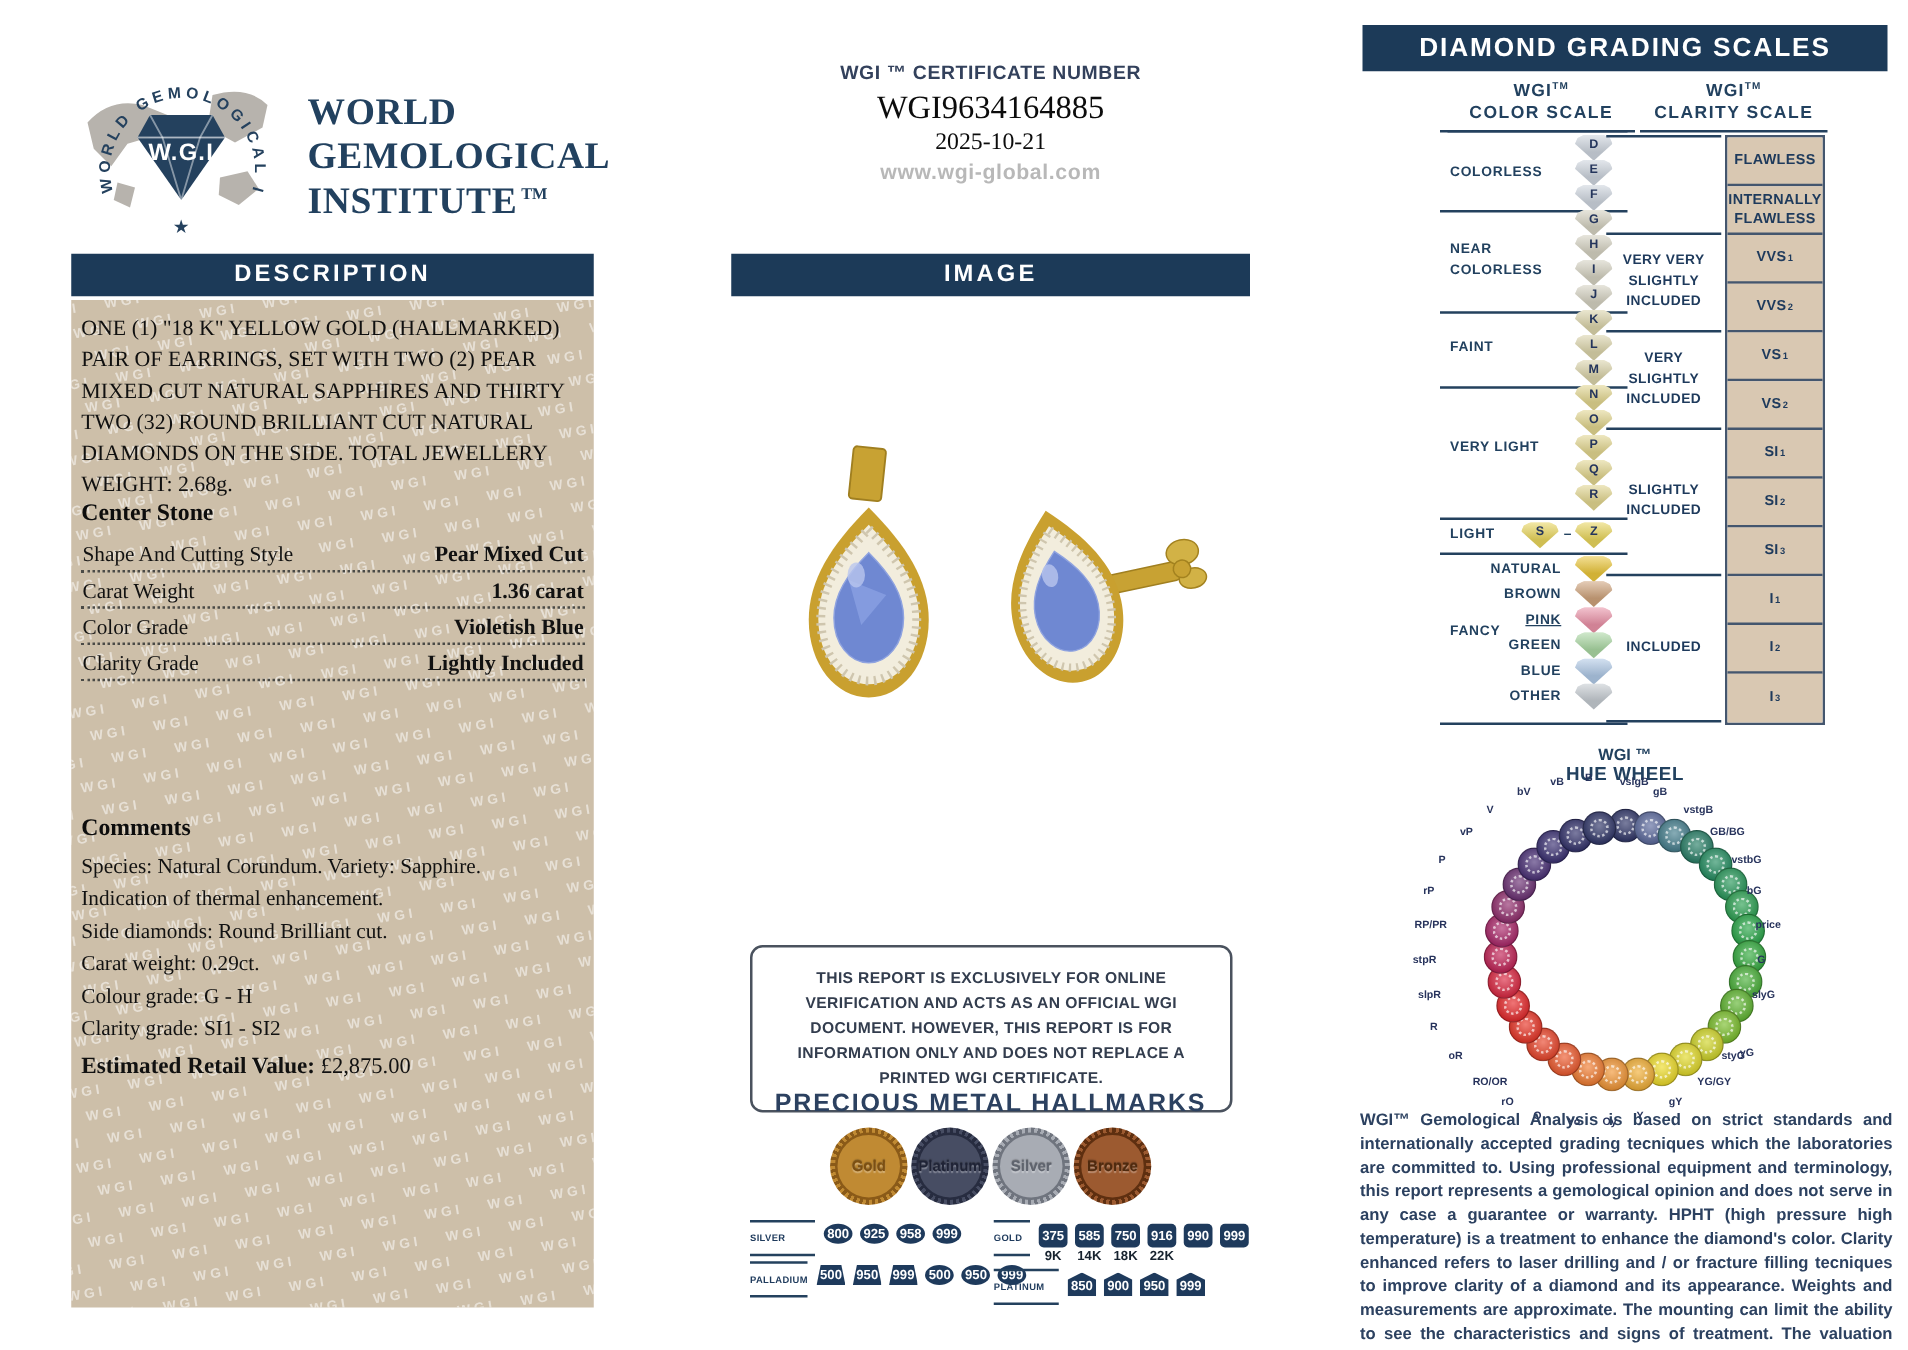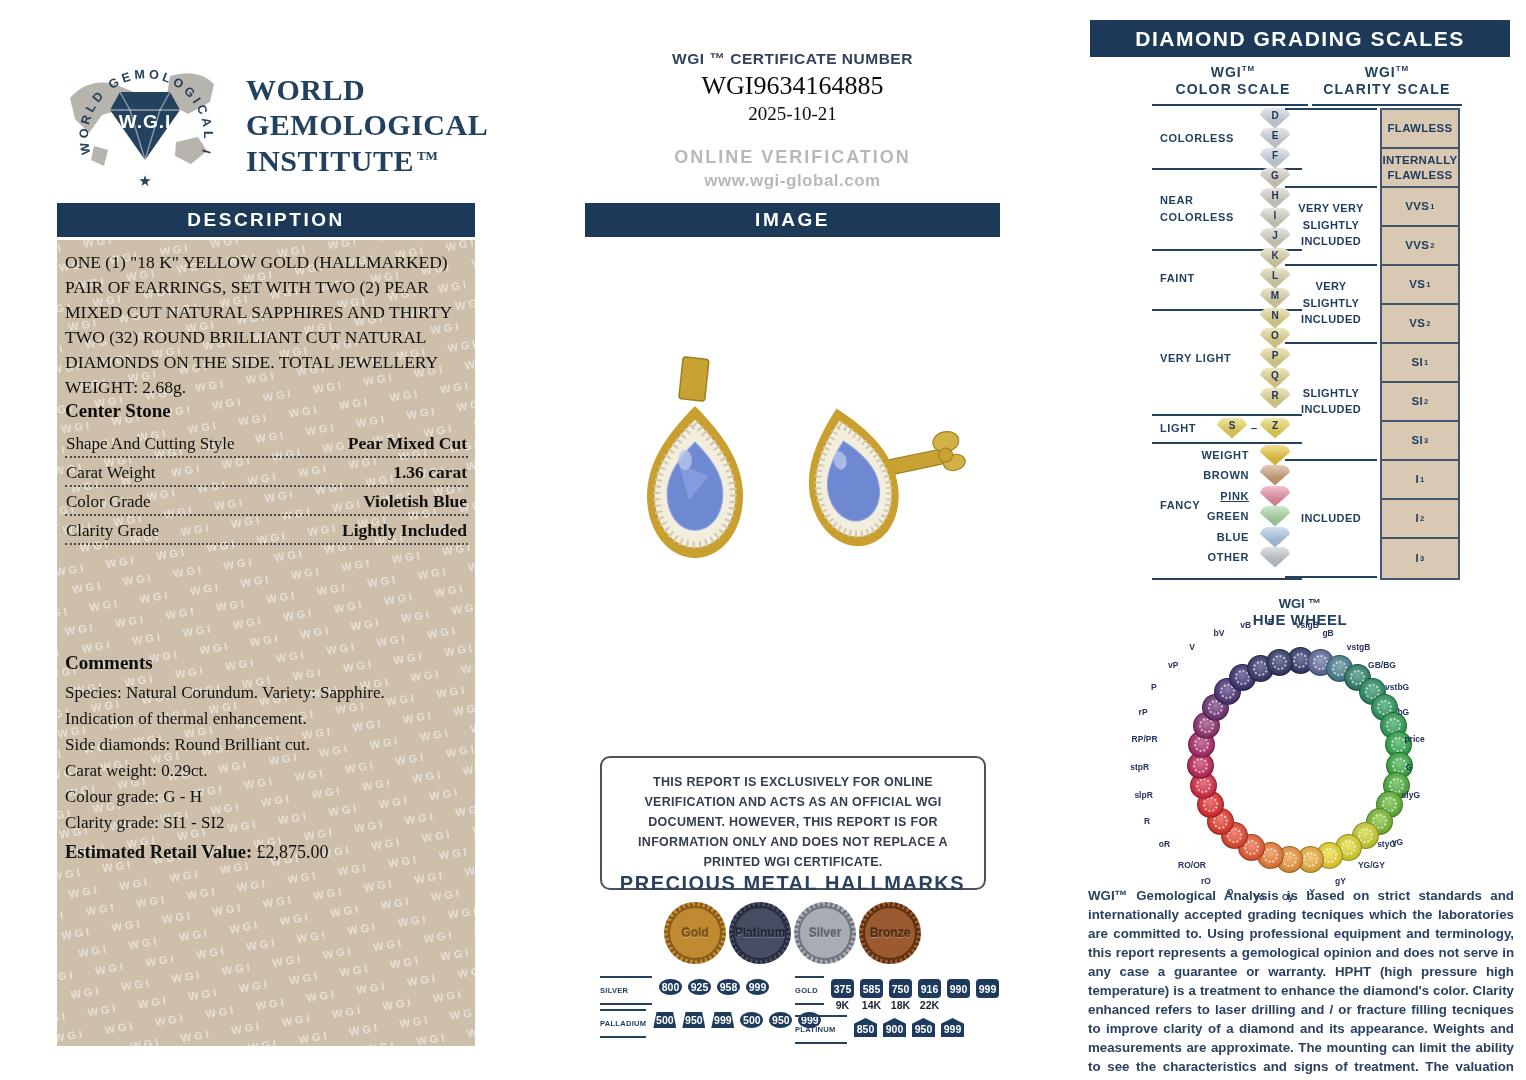--- a/index.html
+++ b/index.html
@@ -208,21 +208,20 @@
         <b>Estimated Retail Value:</b>
         <span>£2,875.00</span>
       </p>
     </div>
   </div>
 
   <div id="mid-head">
     <div id="cert-label">WGI ™ CERTIFICATE NUMBER</div>
     <div id="cert-number">WGI9634164885</div>
     <div id="cert-date">2025-10-21</div>
-    <div id="verify1">ONLINE VERIFICATION</div>
     <div id="verify2">www.wgi-global.com</div>
   </div>
 
   <div class="banner" style="left:585px;top:203px;width:415px">
     <span>IMAGE</span>
   </div>
 
   <svg class="abs" style="left:585px;top:320px" width="415" height="310" viewBox="0 0 415 310">
     <defs>
       <path id="pear" d="M0,-86 C30,-56 48,-28 48,4 C48,40 26,66 0,66 C-26,66 -48,40 -48,4 C-48,-28 -30,-56 0,-86 Z"></path>
@@ -439,21 +438,21 @@
       </div>
       <div class="cs-cat" style="top: 254px;">VERY LIGHT</div>
       <div class="cs-cat" style="top: 324px;">LIGHT</div>
       <div class="dia" style="left: 65px; top: 313.5px; background: linear-gradient(rgba(255, 255, 255, 0.45), rgba(0, 0, 0, 0.1) 65%), rgb(231, 212, 92);">
         <span>S</span>
       </div>
       <div class="cs-cat" style="left: 99px; top: 324px;">–</div>
       <div class="dia" style="left: 108px; top: 313.5px; background: linear-gradient(rgba(255, 255, 255, 0.45), rgba(0, 0, 0, 0.1) 65%), rgb(231, 212, 92);">
         <span>Z</span>
       </div>
-      <div class="fancy-name" style="left: 7px; top: 351px;">WEIGHT</div>
+      <div class="fancy-name" style="left: 7px; top: 351px;">NATURAL</div>
       <div class="dia" style="left: 108px; top: 340.5px; background: linear-gradient(rgba(255, 255, 255, 0.45), rgba(0, 0, 0, 0.1) 65%), rgb(233, 197, 60);"></div>
       <div class="fancy-name" style="left: 7px; top: 371px;">BROWN</div>
       <div class="dia" style="left: 108px; top: 360.5px; background: linear-gradient(rgba(255, 255, 255, 0.45), rgba(0, 0, 0, 0.1) 65%), rgb(205, 162, 123);"></div>
       <div class="fancy-name" style="left: 7px; top: 392px; text-decoration: underline;">PINK</div>
       <div class="dia" style="left: 108px; top: 381.5px; background: linear-gradient(rgba(255, 255, 255, 0.45), rgba(0, 0, 0, 0.1) 65%), rgb(232, 145, 166);"></div>
       <div class="fancy-name" style="left: 7px; top: 412px;">GREEN</div>
       <div class="dia" style="left: 108px; top: 401.5px; background: linear-gradient(rgba(255, 255, 255, 0.45), rgba(0, 0, 0, 0.1) 65%), rgb(169, 214, 162);"></div>
       <div class="fancy-name" style="left: 7px; top: 433px;">BLUE</div>
       <div class="dia" style="left: 108px; top: 422.5px; background: linear-gradient(rgba(255, 255, 255, 0.45), rgba(0, 0, 0, 0.1) 65%), rgb(174, 199, 228);"></div>
       <div class="fancy-name" style="left: 7px; top: 453px;">OTHER</div>

